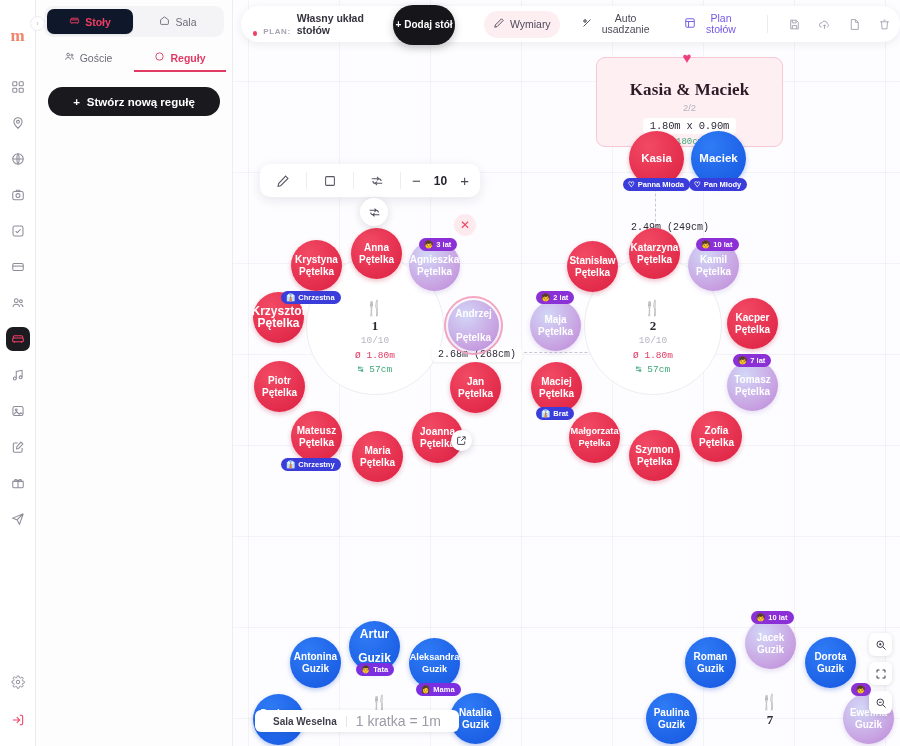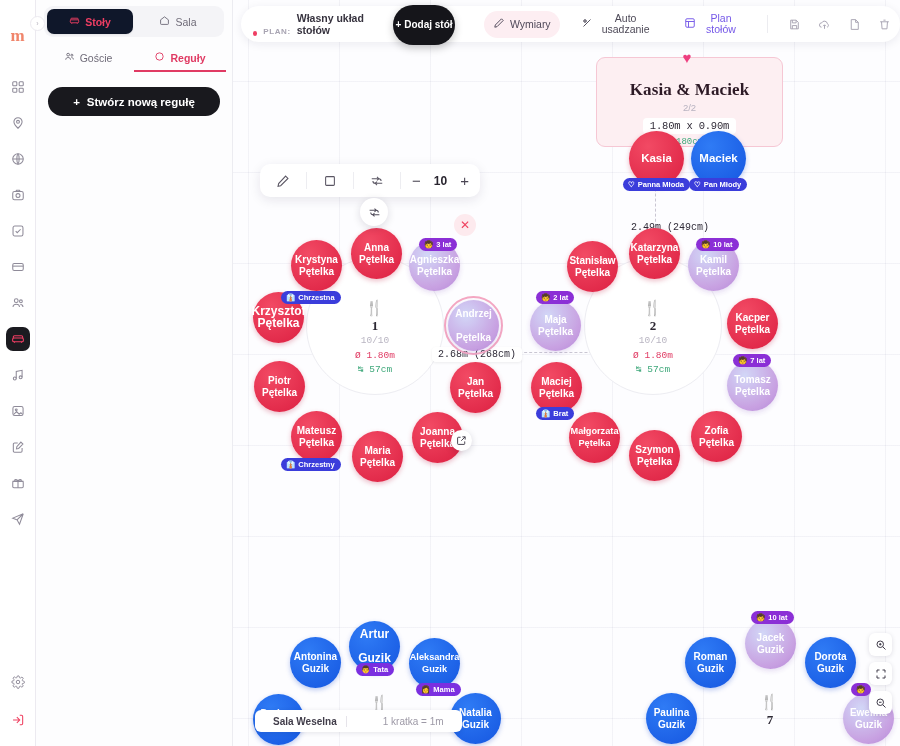--- a/index.html
+++ b/index.html
@@ -208,21 +208,21 @@
   .sel-ring { position:absolute; border-radius:50%; border:2.5px solid #f4a7c2; z-index:19; pointer-events:none;}
 
   
   #status-bar {
     position:absolute; left:22px; bottom:14px; height:22px;
     background:#fff; border-radius:6px; box-shadow:0 1px 5px rgba(20,15,45,.1);
     display:flex;align-items:center; padding:0 18px; gap:9px; z-index:30;
   }
   #status-bar .s1 { font-size:10px;color:#413d4a;font-weight:600;}
   #status-bar .bar { width:1px;height:11px;background:#e6e4ea;}
-  #status-bar .s2 { font-size:10px;color:#9d99a6;margin-left:27px;}
+  #status-bar .s2 { font-size:14px;color:#9d99a6;}
 
   
   #zoom-ctl { position:absolute; right:8px; bottom:32px; z-index:32;
     display:flex;flex-direction:column;gap:6px;align-items:center;}
   .z-btn { width:23px;height:23px;border-radius:6px;background:#fff;
     box-shadow:0 1px 5px rgba(20,15,45,.13);
     display:flex;align-items:center;justify-content:center;color:#3f3b49;cursor:pointer;}
   .z-btn svg{width:12px;height:12px;}
 </style>
 </head>

